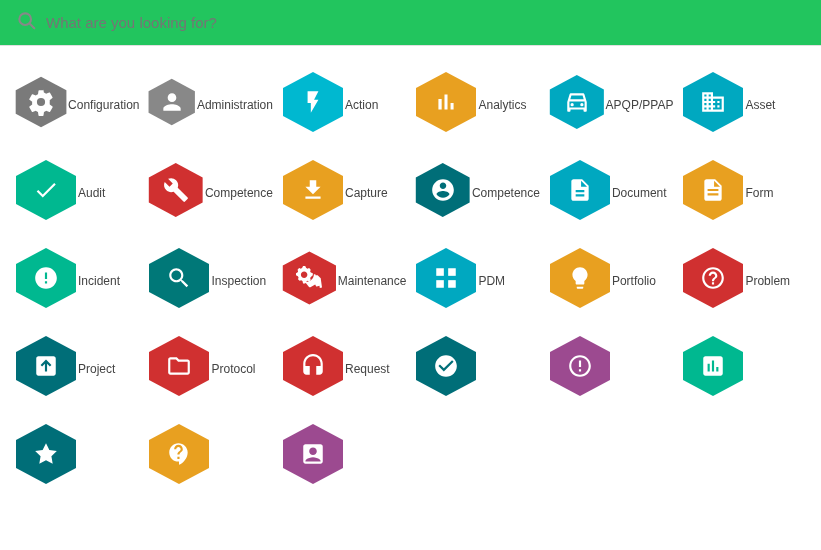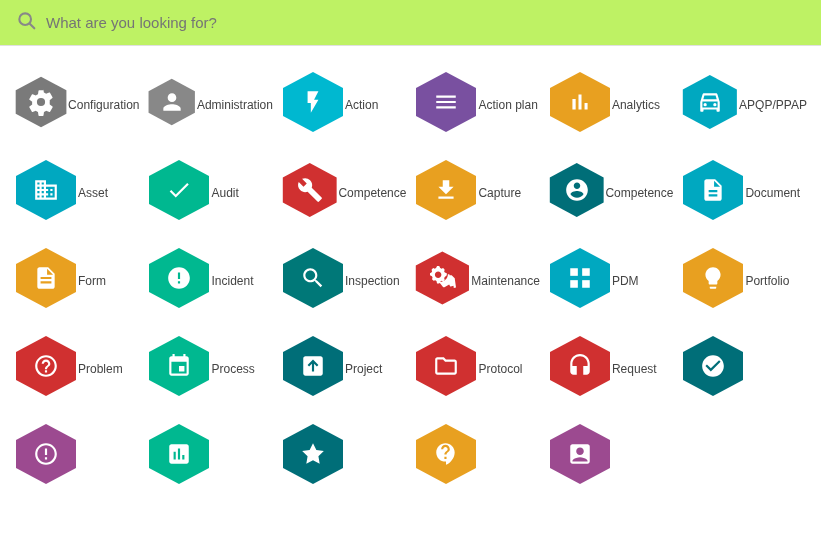--- a/index.html
+++ b/index.html
@@ -10,21 +10,21 @@
       min-height: 550px;
       overflow-x: hidden;
     }
 
     
     .search-bar {
       display: flex;
       align-items: center;
       padding: 10px 16px;
       border-bottom: 1px solid #e0e0e0;
-      background: #bef264;
+      background: #22c55e;
     }
     .search-icon-wrap {
       color: #888;
       margin-right: 10px;
       font-size: 18px;
     }
     .search-input {
       border: none;
       outline: none;
       font-size: 15px;
@@ -135,33 +135,20 @@
         <svg width="26" height="26" viewBox="0 0 24 24" fill="white">
             <path d="M7 2v11h3v9l7-12h-4l4-8z"></path>
           </svg>
       </div>
     </div>
     <div class="icon-label">Action</div>
   </div>
     <div class="icon-item">
     <div class="hex-wrap">
       <svg class="hex-bg" viewBox="0 0 64 64" xmlns="http://www.w3.org/2000/svg">
-        <polygon points="32,2 62,18 62,46 32,62 2,46 2,18" fill="#7950a0" rx="4"></polygon>
-      </svg>
-      <div class="icon-symbol">
-        <svg width="26" height="26" viewBox="0 0 24 24" fill="white">
-            <path d="M3 18h18v-2H3v2zm0-5h18v-2H3v2zm0-7v2h18V6H3z"></path>
-          </svg>
-      </div>
-    </div>
-    <div class="icon-label">Action plan</div>
-  </div>
-    <div class="icon-item">
-    <div class="hex-wrap">
-      <svg class="hex-bg" viewBox="0 0 64 64" xmlns="http://www.w3.org/2000/svg">
         <polygon points="32,2 62,18 62,46 32,62 2,46 2,18" fill="#e8a020" rx="4"></polygon>
       </svg>
       <div class="icon-symbol">
         <svg width="26" height="26" viewBox="0 0 24 24" fill="white">
             <path d="M5 9.2h3V19H5V9.2zM10.6 5h2.8v14h-2.8V5zM16.2 13h2.8v6h-2.8v-6z"></path>
           </svg>
       </div>
     </div>
     <div class="icon-label">Analytics</div>
   </div>
@@ -348,140 +335,127 @@
         <svg width="26" height="26" viewBox="0 0 24 24" fill="white">
             <path d="M11 18h2v-2h-2v2zm1-16C6.48 2 2 6.48 2 12s4.48 10 10 10 10-4.48 10-10S17.52 2 12 2zm0 18c-4.41 0-8-3.59-8-8s3.59-8 8-8 8 3.59 8 8-3.59 8-8 8zm0-14c-2.21 0-4 1.79-4 4h2c0-1.1.9-2 2-2s2 .9 2 2c0 2-3 1.75-3 5h2c0-2.25 3-2.5 3-5 0-2.21-1.79-4-4-4z"></path>
           </svg>
       </div>
     </div>
     <div class="icon-label">Problem</div>
   </div>
     <div class="icon-item">
     <div class="hex-wrap">
       <svg class="hex-bg" viewBox="0 0 64 64" xmlns="http://www.w3.org/2000/svg">
+        <polygon points="32,2 62,18 62,46 32,62 2,46 2,18" fill="#006e78" rx="4"></polygon>
+      </svg>
+      <div class="icon-symbol">
+        <svg width="26" height="26" viewBox="0 0 24 24" fill="white">
+            <path d="M19 3H5c-1.1 0-2 .9-2 2v14c0 1.1.9 2 2 2h14c1.1 0 2-.9 2-2V5c0-1.1-.9-2-2-2zm-7 3l5 5-1.41 1.41L13 9.83V17h-2V9.83l-2.59 2.58L7 11l5-5z"></path>
+          </svg>
+      </div>
+    </div>
+    <div class="icon-label">Project</div>
+  </div>
+    <div class="icon-item">
+    <div class="hex-wrap">
+      <svg class="hex-bg" viewBox="0 0 64 64" xmlns="http://www.w3.org/2000/svg">
+        <polygon points="32,2 62,18 62,46 32,62 2,46 2,18" fill="#d03030" rx="4"></polygon>
+      </svg>
+      <div class="icon-symbol">
+        <svg width="26" height="26" viewBox="0 0 24 24" fill="white">
+            <path d="M20 6h-8l-2-2H4c-1.1 0-1.99.9-1.99 2L2 18c0 1.1.9 2 2 2h16c1.1 0 2-.9 2-2V8c0-1.1-.9-2-2-2zm0 12H4V6h5.17l2 2H20v10z"></path>
+          </svg>
+      </div>
+    </div>
+    <div class="icon-label">Protocol</div>
+  </div>
+    <div class="icon-item">
+    <div class="hex-wrap">
+      <svg class="hex-bg" viewBox="0 0 64 64" xmlns="http://www.w3.org/2000/svg">
+        <polygon points="32,2 62,18 62,46 32,62 2,46 2,18" fill="#d03030" rx="4"></polygon>
+      </svg>
+      <div class="icon-symbol">
+        <svg width="26" height="26" viewBox="0 0 24 24" fill="white">
+            <path d="M12 1c-4.97 0-9 4.03-9 9v7c0 1.66 1.34 3 3 3h3v-8H5v-2c0-3.87 3.13-7 7-7s7 3.13 7 7v2h-4v8h3c1.66 0 3-1.34 3-3v-7c0-4.97-4.03-9-9-9z"></path>
+          </svg>
+      </div>
+    </div>
+    <div class="icon-label">Request</div>
+  </div>
+    <div class="icon-item">
+    <div class="hex-wrap">
+      <svg class="hex-bg" viewBox="0 0 64 64" xmlns="http://www.w3.org/2000/svg">
+        <polygon points="32,2 62,18 62,46 32,62 2,46 2,18" fill="#006e78" rx="4"></polygon>
+      </svg>
+      <div class="icon-symbol">
+        <svg width="26" height="26" viewBox="0 0 24 24" fill="white">
+            <path d="M12 2C6.48 2 2 6.48 2 12s4.48 10 10 10 10-4.48 10-10S17.52 2 12 2zm-2 15l-5-5 1.41-1.41L10 14.17l7.59-7.59L19 8l-9 9z"></path>
+          </svg>
+      </div>
+    </div>
+    <div class="icon-label"></div>
+  </div>
+    <div class="icon-item">
+    <div class="hex-wrap">
+      <svg class="hex-bg" viewBox="0 0 64 64" xmlns="http://www.w3.org/2000/svg">
+        <polygon points="32,2 62,18 62,46 32,62 2,46 2,18" fill="#9c4a90" rx="4"></polygon>
+      </svg>
+      <div class="icon-symbol">
+        <svg width="26" height="26" viewBox="0 0 24 24" fill="white">
+            <path d="M12 2C6.48 2 2 6.48 2 12s4.48 10 10 10 10-4.48 10-10S17.52 2 12 2zm0 18c-4.41 0-8-3.59-8-8s3.59-8 8-8 8 3.59 8 8-3.59 8-8 8zm-1-13h2v6h-2zm0 8h2v2h-2z"></path>
+          </svg>
+      </div>
+    </div>
+    <div class="icon-label"></div>
+  </div>
+    <div class="icon-item">
+    <div class="hex-wrap">
+      <svg class="hex-bg" viewBox="0 0 64 64" xmlns="http://www.w3.org/2000/svg">
         <polygon points="32,2 62,18 62,46 32,62 2,46 2,18" fill="#00b890" rx="4"></polygon>
       </svg>
       <div class="icon-symbol">
         <svg width="26" height="26" viewBox="0 0 24 24" fill="white">
-            <path d="M17 12h-5v5h5v-5zM16 1v2H8V1H6v2H5c-1.11 0-1.99.9-1.99 2L3 19c0 1.1.89 2 2 2h14c1.1 0 2-.9 2-2V5c0-1.1-.9-2-2-2h-1V1h-2zm3 18H5V8h14v11z"></path>
-          </svg>
-      </div>
-    </div>
-    <div class="icon-label">Process</div>
+            <path d="M19 3H5c-1.1 0-2 .9-2 2v14c0 1.1.9 2 2 2h14c1.1 0 2-.9 2-2V5c0-1.1-.9-2-2-2zM9 17H7v-7h2v7zm4 0h-2V7h2v10zm4 0h-2v-4h2v4z"></path>
+          </svg>
+      </div>
+    </div>
+    <div class="icon-label"></div>
   </div>
     <div class="icon-item">
     <div class="hex-wrap">
       <svg class="hex-bg" viewBox="0 0 64 64" xmlns="http://www.w3.org/2000/svg">
         <polygon points="32,2 62,18 62,46 32,62 2,46 2,18" fill="#006e78" rx="4"></polygon>
       </svg>
       <div class="icon-symbol">
         <svg width="26" height="26" viewBox="0 0 24 24" fill="white">
-            <path d="M19 3H5c-1.1 0-2 .9-2 2v14c0 1.1.9 2 2 2h14c1.1 0 2-.9 2-2V5c0-1.1-.9-2-2-2zm-7 3l5 5-1.41 1.41L13 9.83V17h-2V9.83l-2.59 2.58L7 11l5-5z"></path>
-          </svg>
-      </div>
-    </div>
-    <div class="icon-label">Project</div>
-  </div>
-    <div class="icon-item">
-    <div class="hex-wrap">
-      <svg class="hex-bg" viewBox="0 0 64 64" xmlns="http://www.w3.org/2000/svg">
-        <polygon points="32,2 62,18 62,46 32,62 2,46 2,18" fill="#d03030" rx="4"></polygon>
-      </svg>
-      <div class="icon-symbol">
-        <svg width="26" height="26" viewBox="0 0 24 24" fill="white">
-            <path d="M20 6h-8l-2-2H4c-1.1 0-1.99.9-1.99 2L2 18c0 1.1.9 2 2 2h16c1.1 0 2-.9 2-2V8c0-1.1-.9-2-2-2zm0 12H4V6h5.17l2 2H20v10z"></path>
-          </svg>
-      </div>
-    </div>
-    <div class="icon-label">Protocol</div>
-  </div>
-    <div class="icon-item">
-    <div class="hex-wrap">
-      <svg class="hex-bg" viewBox="0 0 64 64" xmlns="http://www.w3.org/2000/svg">
-        <polygon points="32,2 62,18 62,46 32,62 2,46 2,18" fill="#d03030" rx="4"></polygon>
-      </svg>
-      <div class="icon-symbol">
-        <svg width="26" height="26" viewBox="0 0 24 24" fill="white">
-            <path d="M12 1c-4.97 0-9 4.03-9 9v7c0 1.66 1.34 3 3 3h3v-8H5v-2c0-3.87 3.13-7 7-7s7 3.13 7 7v2h-4v8h3c1.66 0 3-1.34 3-3v-7c0-4.97-4.03-9-9-9z"></path>
-          </svg>
-      </div>
-    </div>
-    <div class="icon-label">Request</div>
-  </div>
-    <div class="icon-item">
-    <div class="hex-wrap">
-      <svg class="hex-bg" viewBox="0 0 64 64" xmlns="http://www.w3.org/2000/svg">
-        <polygon points="32,2 62,18 62,46 32,62 2,46 2,18" fill="#006e78" rx="4"></polygon>
-      </svg>
-      <div class="icon-symbol">
-        <svg width="26" height="26" viewBox="0 0 24 24" fill="white">
-            <path d="M12 2C6.48 2 2 6.48 2 12s4.48 10 10 10 10-4.48 10-10S17.52 2 12 2zm-2 15l-5-5 1.41-1.41L10 14.17l7.59-7.59L19 8l-9 9z"></path>
+            <path d="M12 2l3.09 6.26L22 9.27l-5 4.87 1.18 6.88L12 17.77l-6.18 3.25L7 14.14 2 9.27l6.91-1.01L12 2z"></path>
+          </svg>
+      </div>
+    </div>
+    <div class="icon-label"></div>
+  </div>
+    <div class="icon-item">
+    <div class="hex-wrap">
+      <svg class="hex-bg" viewBox="0 0 64 64" xmlns="http://www.w3.org/2000/svg">
+        <polygon points="32,2 62,18 62,46 32,62 2,46 2,18" fill="#e8a020" rx="4"></polygon>
+      </svg>
+      <div class="icon-symbol">
+        <svg width="26" height="26" viewBox="0 0 24 24" fill="white">
+            <path d="M11.5 2C6.81 2 3 5.81 3 10.5S6.81 19 11.5 19h.5v3c4.86-2.34 8-7 8-11.5C20 5.81 16.19 2 11.5 2zm1 14.5h-2v-2h2v2zm0-4h-2c0-3.25 3-3 3-5 0-1.1-.9-2-2-2s-2 .9-2 2h-2c0-2.21 1.79-4 4-4s4 1.79 4 4c0 2.5-3 2.75-3 5z"></path>
           </svg>
       </div>
     </div>
     <div class="icon-label"></div>
   </div>
     <div class="icon-item">
     <div class="hex-wrap">
       <svg class="hex-bg" viewBox="0 0 64 64" xmlns="http://www.w3.org/2000/svg">
         <polygon points="32,2 62,18 62,46 32,62 2,46 2,18" fill="#9c4a90" rx="4"></polygon>
       </svg>
       <div class="icon-symbol">
         <svg width="26" height="26" viewBox="0 0 24 24" fill="white">
-            <path d="M12 2C6.48 2 2 6.48 2 12s4.48 10 10 10 10-4.48 10-10S17.52 2 12 2zm0 18c-4.41 0-8-3.59-8-8s3.59-8 8-8 8 3.59 8 8-3.59 8-8 8zm-1-13h2v6h-2zm0 8h2v2h-2z"></path>
-          </svg>
-      </div>
-    </div>
-    <div class="icon-label"></div>
-  </div>
-    <div class="icon-item">
-    <div class="hex-wrap">
-      <svg class="hex-bg" viewBox="0 0 64 64" xmlns="http://www.w3.org/2000/svg">
-        <polygon points="32,2 62,18 62,46 32,62 2,46 2,18" fill="#00b890" rx="4"></polygon>
-      </svg>
-      <div class="icon-symbol">
-        <svg width="26" height="26" viewBox="0 0 24 24" fill="white">
-            <path d="M19 3H5c-1.1 0-2 .9-2 2v14c0 1.1.9 2 2 2h14c1.1 0 2-.9 2-2V5c0-1.1-.9-2-2-2zM9 17H7v-7h2v7zm4 0h-2V7h2v10zm4 0h-2v-4h2v4z"></path>
-          </svg>
-      </div>
-    </div>
-    <div class="icon-label"></div>
-  </div>
-    <div class="icon-item">
-    <div class="hex-wrap">
-      <svg class="hex-bg" viewBox="0 0 64 64" xmlns="http://www.w3.org/2000/svg">
-        <polygon points="32,2 62,18 62,46 32,62 2,46 2,18" fill="#006e78" rx="4"></polygon>
-      </svg>
-      <div class="icon-symbol">
-        <svg width="26" height="26" viewBox="0 0 24 24" fill="white">
-            <path d="M12 2l3.09 6.26L22 9.27l-5 4.87 1.18 6.88L12 17.77l-6.18 3.25L7 14.14 2 9.27l6.91-1.01L12 2z"></path>
-          </svg>
-      </div>
-    </div>
-    <div class="icon-label"></div>
-  </div>
-    <div class="icon-item">
-    <div class="hex-wrap">
-      <svg class="hex-bg" viewBox="0 0 64 64" xmlns="http://www.w3.org/2000/svg">
-        <polygon points="32,2 62,18 62,46 32,62 2,46 2,18" fill="#e8a020" rx="4"></polygon>
-      </svg>
-      <div class="icon-symbol">
-        <svg width="26" height="26" viewBox="0 0 24 24" fill="white">
-            <path d="M11.5 2C6.81 2 3 5.81 3 10.5S6.81 19 11.5 19h.5v3c4.86-2.34 8-7 8-11.5C20 5.81 16.19 2 11.5 2zm1 14.5h-2v-2h2v2zm0-4h-2c0-3.25 3-3 3-5 0-1.1-.9-2-2-2s-2 .9-2 2h-2c0-2.21 1.79-4 4-4s4 1.79 4 4c0 2.5-3 2.75-3 5z"></path>
-          </svg>
-      </div>
-    </div>
-    <div class="icon-label"></div>
-  </div>
-    <div class="icon-item">
-    <div class="hex-wrap">
-      <svg class="hex-bg" viewBox="0 0 64 64" xmlns="http://www.w3.org/2000/svg">
-        <polygon points="32,2 62,18 62,46 32,62 2,46 2,18" fill="#9c4a90" rx="4"></polygon>
-      </svg>
-      <div class="icon-symbol">
-        <svg width="26" height="26" viewBox="0 0 24 24" fill="white">
             <path d="M19 3H5c-1.1 0-2 .9-2 2v14c0 1.1.9 2 2 2h14c1.1 0 2-.9 2-2V5c0-1.1-.9-2-2-2zm-7 3c1.93 0 3.5 1.57 3.5 3.5S13.93 13 12 13s-3.5-1.57-3.5-3.5S10.07 6 12 6zm7 13H5v-.23c0-.62.28-1.2.76-1.58C7.47 15.82 9.64 15 12 15s4.53.82 6.24 2.19c.48.38.76.97.76 1.58V19z"></path>
           </svg>
       </div>
     </div>
     <div class="icon-label"></div>
   </div>
   </div>
 
 </body></html>

